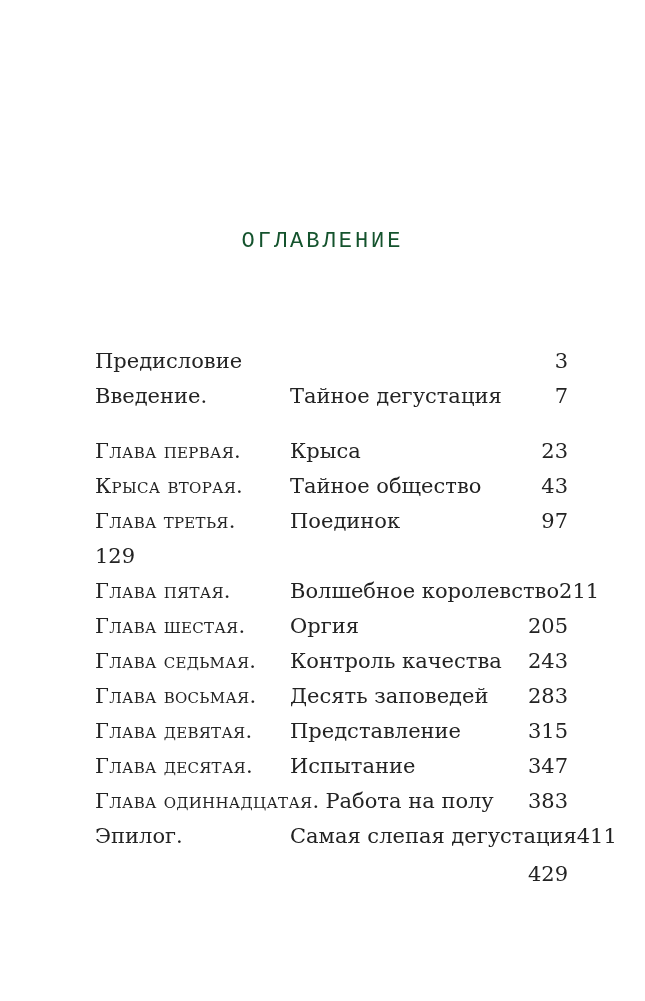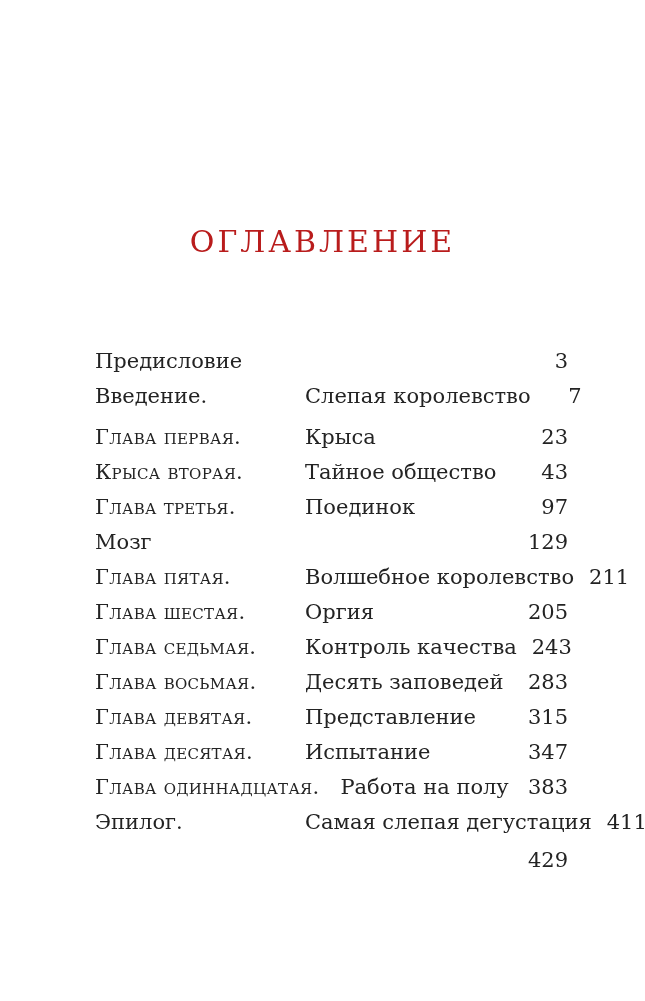--- a/index.html
+++ b/index.html
@@ -14,40 +14,40 @@
     background: #ffffff;
     color: #232323;
     font-family: "DejaVu Serif", "Liberation Serif", serif;
     overflow: hidden;
     box-sizing: border-box;
   }
   .title {
     margin: 0;
     padding-top: 229px;
     text-align: center;
-    font-size: 30px;
+    font-size: 22px;
     line-height: 26px;
     font-weight: normal;
     letter-spacing: 3px;
-    color: #b91c1c;
+    color: #14532d;
+    font-family: Liberation Mono, monospace;
   }
   .toc {
     margin-top: 89px;
     padding: 0 77px 0 95px;
     font-size: 21px;
   }
   .row {
     display: flex;
     align-items: flex-start;
     height: 35px;
     line-height: 35px;
     white-space: nowrap;
-    gap: 15px;
   }
-  .row.gap-lg { margin-top: 6px; }
+  .row.gap-lg { margin-top: 20px; }
   .row.gap-sm { margin-top: 3px; }
   .c1 {
     min-width: 195px;
     flex: 0 0 auto;
     box-sizing: border-box;
     padding-right: 6px;
   }
   .c1.sc {
     font-variant: small-caps;
     letter-spacing: 0.3px;
@@ -72,21 +72,21 @@
   <div class="toc">
 
     <div class="row">
       <span class="c1">Предисловие</span>
       <span class="c2"></span>
       <span class="c3">3</span>
     </div>
 
     <div class="row">
       <span class="c1">Введение.</span>
-      <span class="c2">Слепая королевство</span>
+      <span class="c2">Тайное дегустация</span>
       <span class="c3">7</span>
     </div>
 
     <div class="row gap-lg">
       <span class="c1 sc">Глава первая.</span>
       <span class="c2">Крыса</span>
       <span class="c3">23</span>
     </div>
 
     <div class="row">
@@ -95,21 +95,20 @@
       <span class="c3">43</span>
     </div>
 
     <div class="row">
       <span class="c1 sc">Глава третья.</span>
       <span class="c2">Поединок</span>
       <span class="c3">97</span>
     </div>
 
     <div class="row">
-      <span class="c2">Мозг</span>
       <span class="c3">129</span>
     </div>
 
     <div class="row">
       <span class="c1 sc">Глава пятая.</span>
       <span class="c2">Волшебное королевство</span>
       <span class="c3">211</span>
     </div>
 
     <div class="row">

